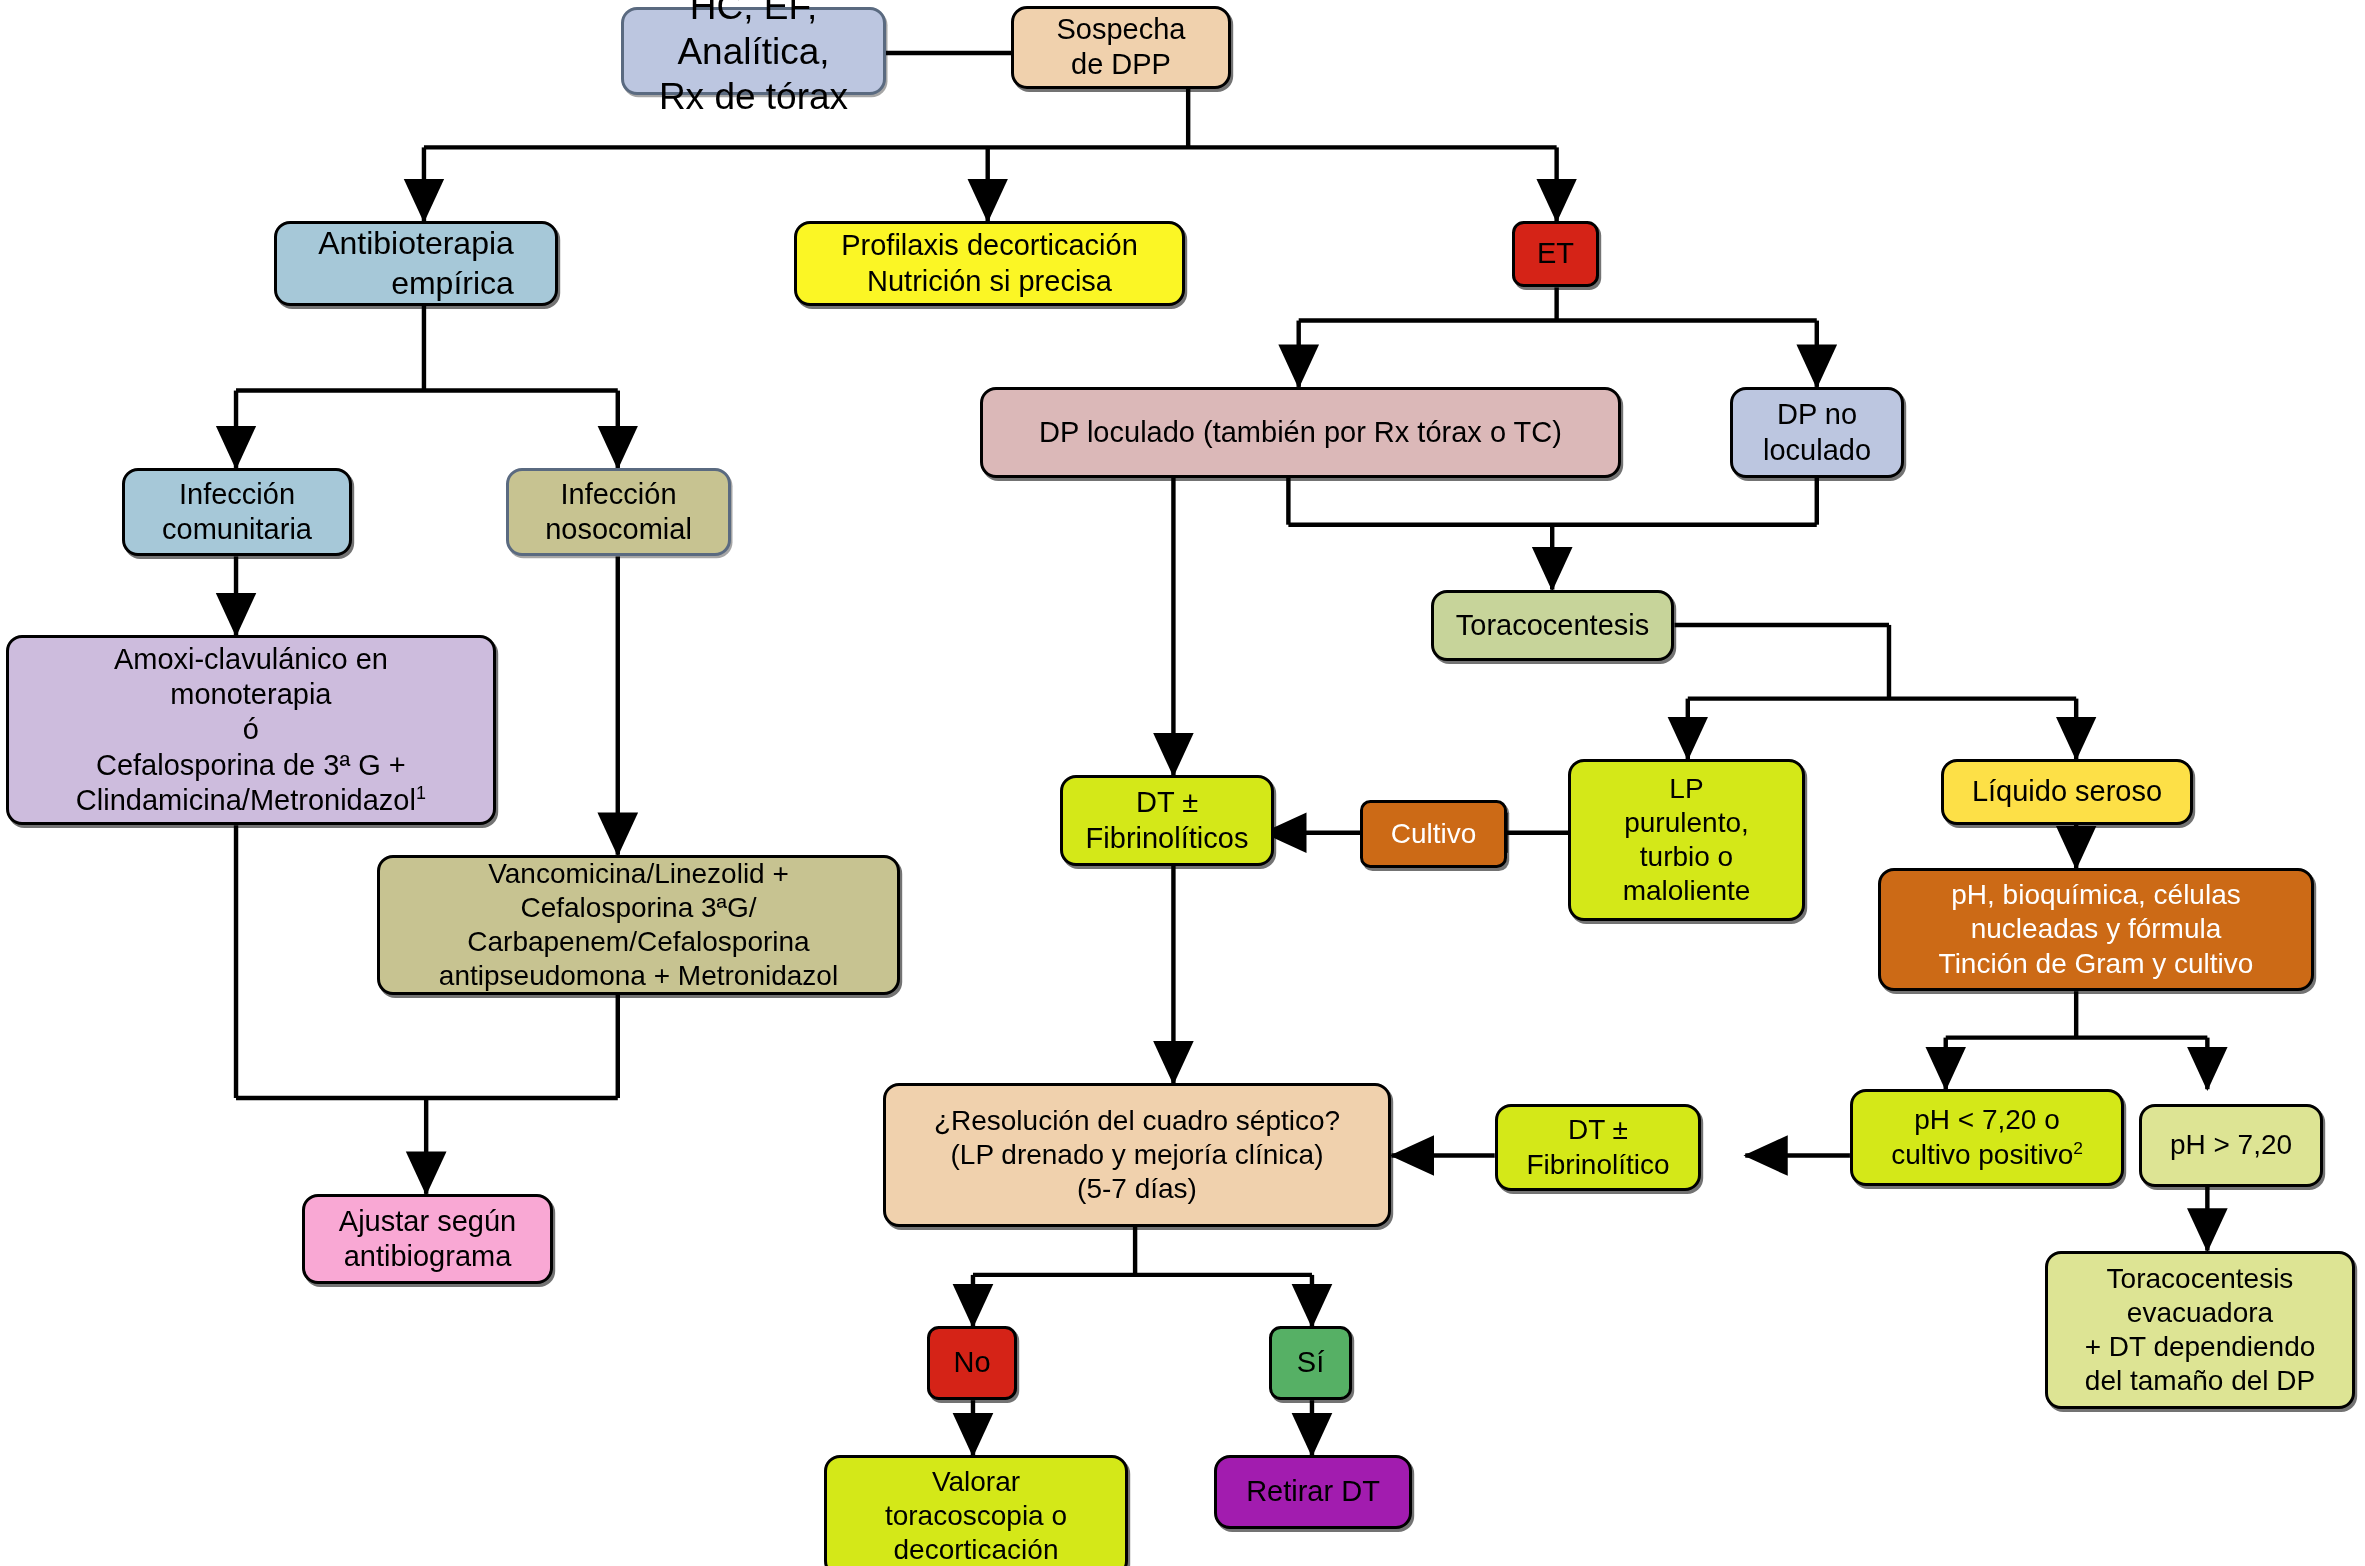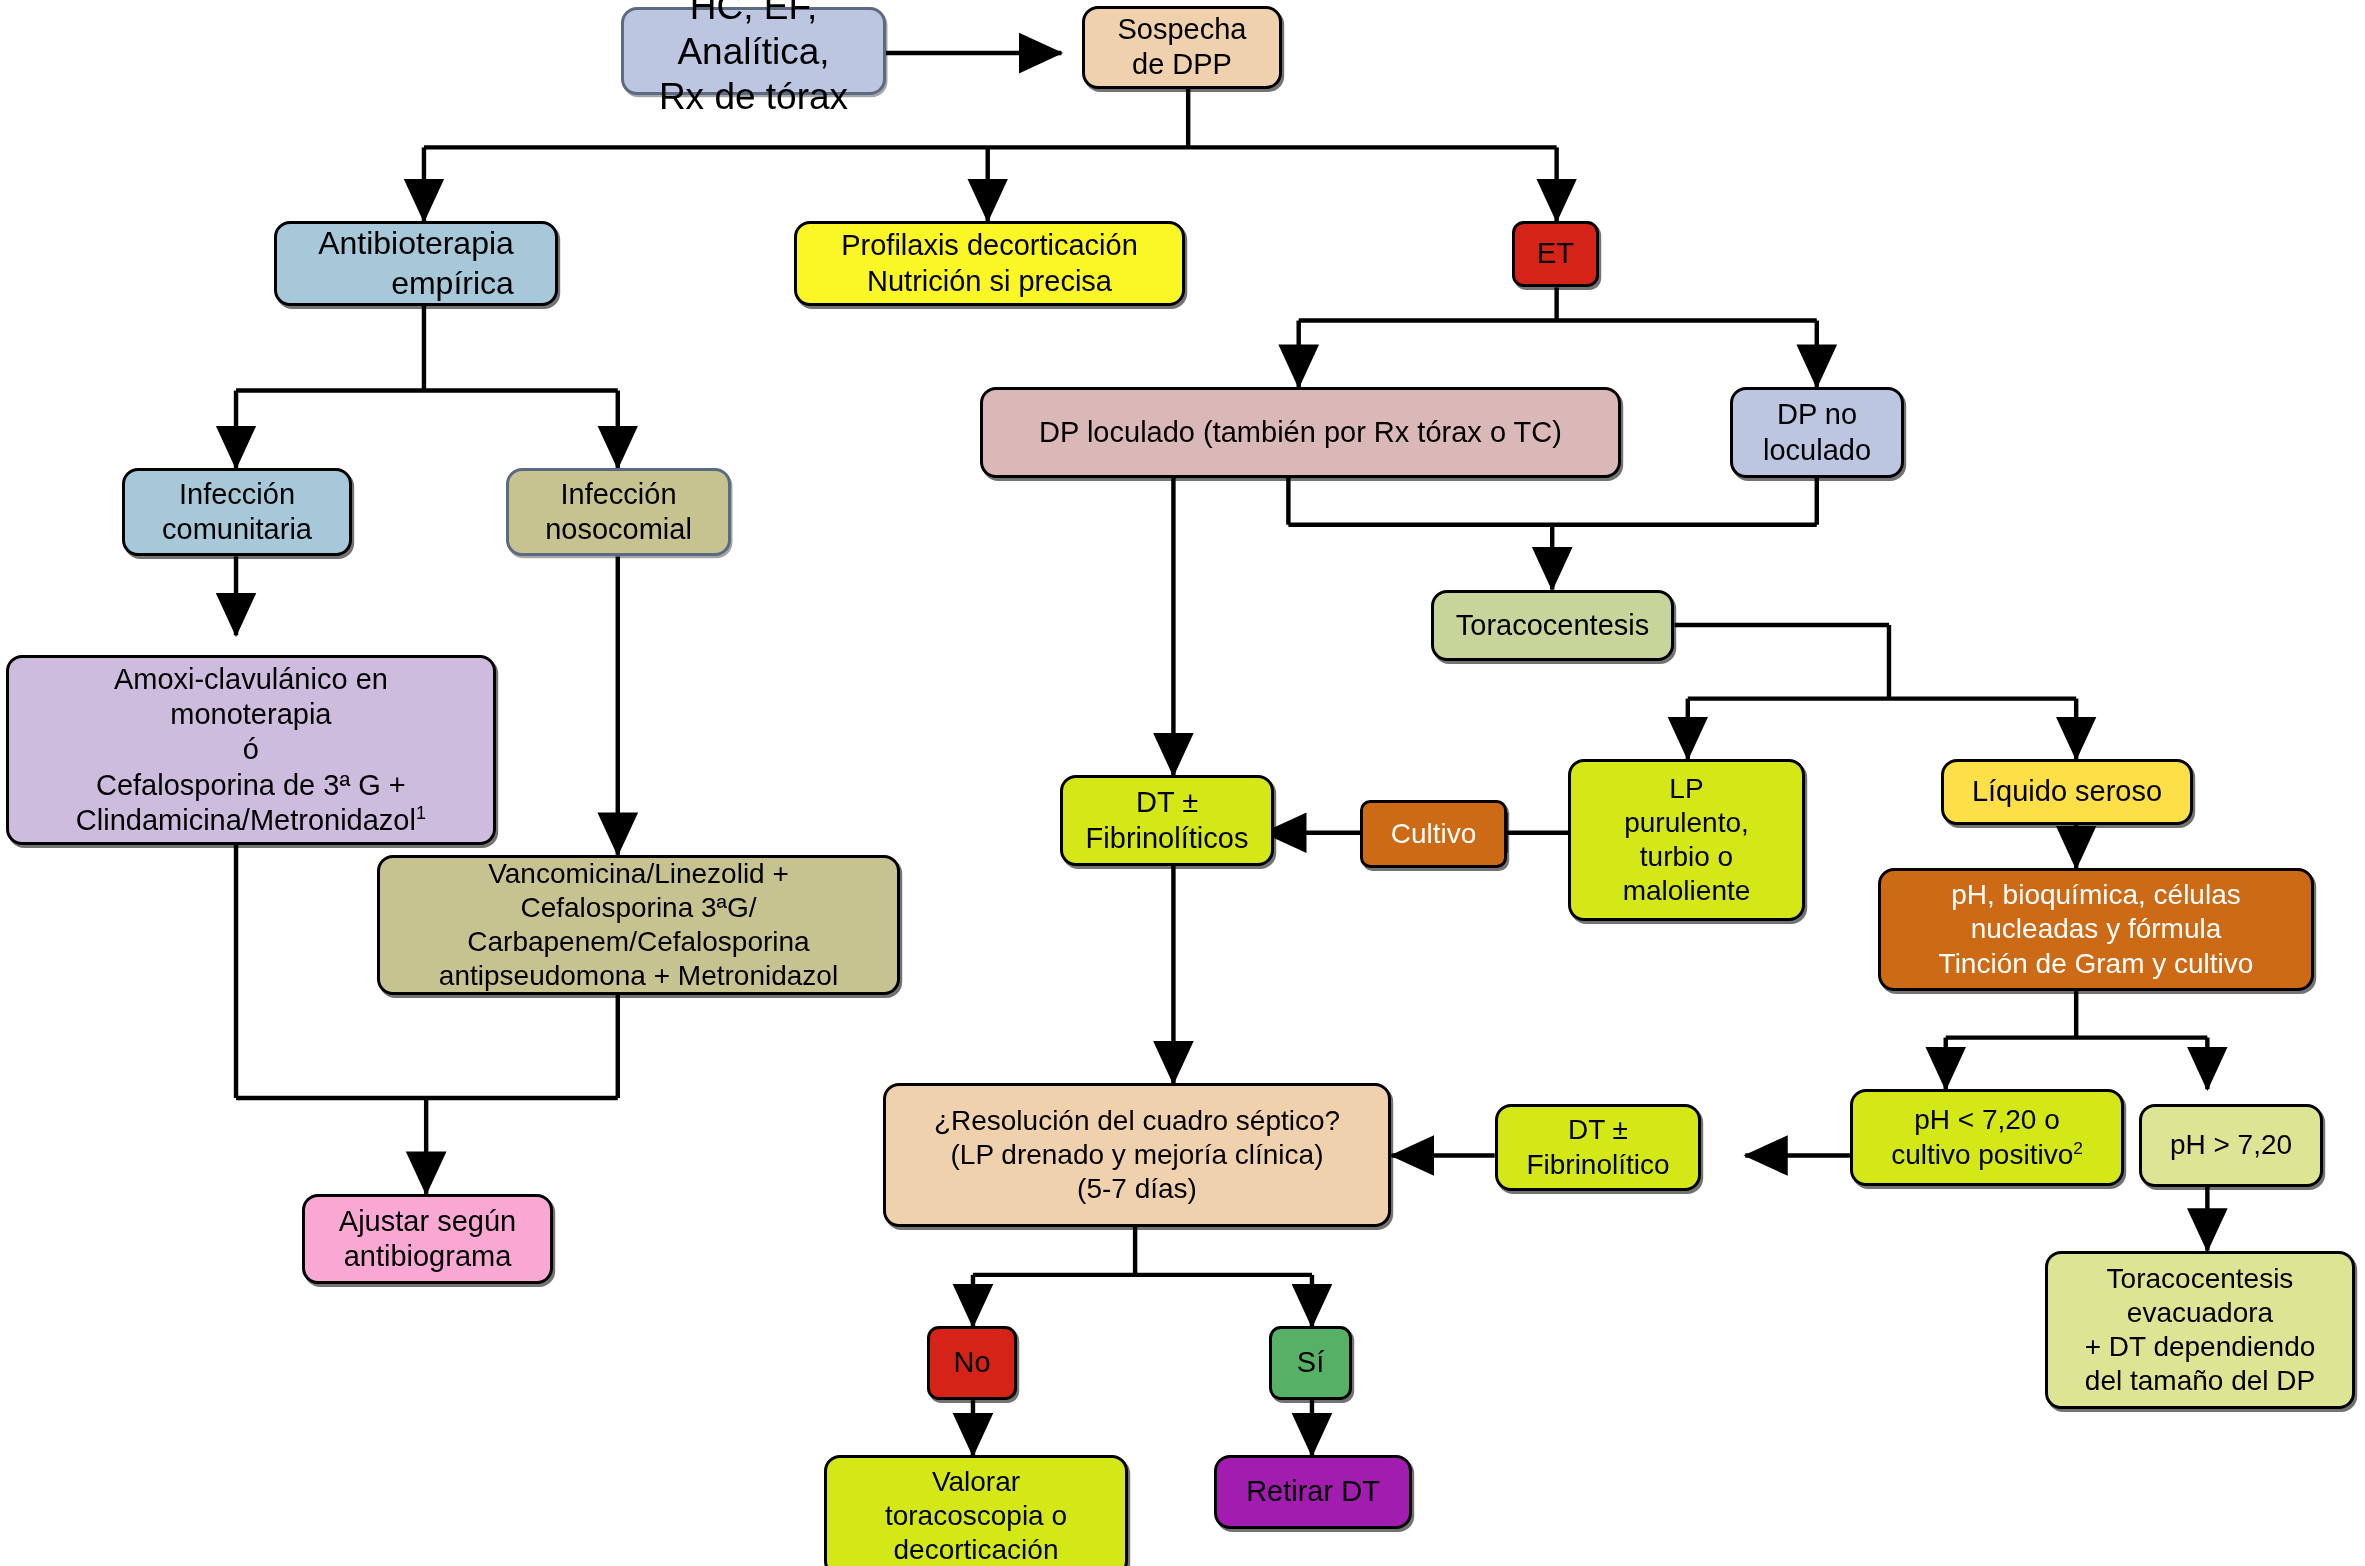--- a/index.html
+++ b/index.html
@@ -102,21 +102,21 @@
     </g>
   </svg>
 
   <div class="node" style="left:621px;top:7.4px;width:265px;height:88px;background:#bcc6e0;font-size:37px;border-color:#5a6a80;box-shadow:1.5px 2.2px 0 rgba(0,0,0,0.35);">
     <div>
         <span class="l">HC, EF, Analítica,</span>
         <span class="l">Rx de tórax</span>
       </div>
   </div>
 
-  <div class="node" style="left:1082px;top:5.9px;width:200px;height:83px;background:#f0d1ad;font-size:29px;">
+  <div class="node" style="left:1011px;top:5.9px;width:220px;height:83px;background:#f0d1ad;font-size:29px;">
     <div>
         <span class="l">Sospecha</span>
         <span class="l">de DPP</span>
       </div>
   </div>
 
   <div class="node" style="left:274px;top:221px;width:284px;height:85px;background:#a6c8d8;font-size:32px;text-align:right;">
     <div>
         <span class="l">Antibioterapia</span>
         <span class="l">empírica</span>
@@ -156,21 +156,21 @@
       </div>
   </div>
 
   <div class="node" style="left:506px;top:468px;width:225px;height:88px;background:#c7c391;font-size:29px;border-color:#5a6a80;box-shadow:1.5px 2.2px 0 rgba(0,0,0,0.35);">
     <div>
         <span class="l">Infección</span>
         <span class="l">nosocomial</span>
       </div>
   </div>
 
-  <div class="node" style="left:5.9px;top:635px;width:490px;height:190px;background:#cdbcdd;font-size:29px;margin-top:20px;">
+  <div class="node" style="left:5.9px;top:635px;width:490px;height:190px;background:#cdbcdd;font-size:29px;">
     <div>
       <span class="l">Amoxi-clavulánico en</span>
       <span class="l">monoterapia</span>
       <span class="l">ó</span>
       <span class="l">Cefalosporina de 3ª G +</span>
       <span class="l">Clindamicina/Metronidazol<sup>1</sup></span>
     </div>
   </div>
 
   <div class="node" style="left:377px;top:855px;width:523px;height:140px;background:#c7c391;font-size:28px;">

